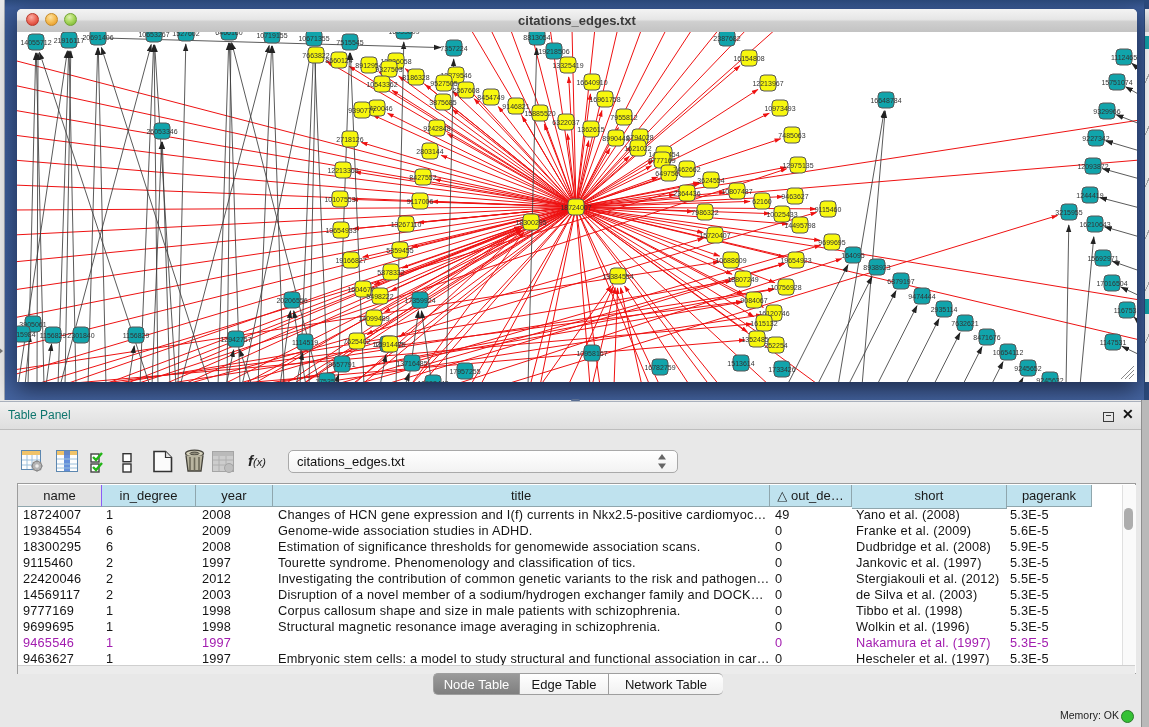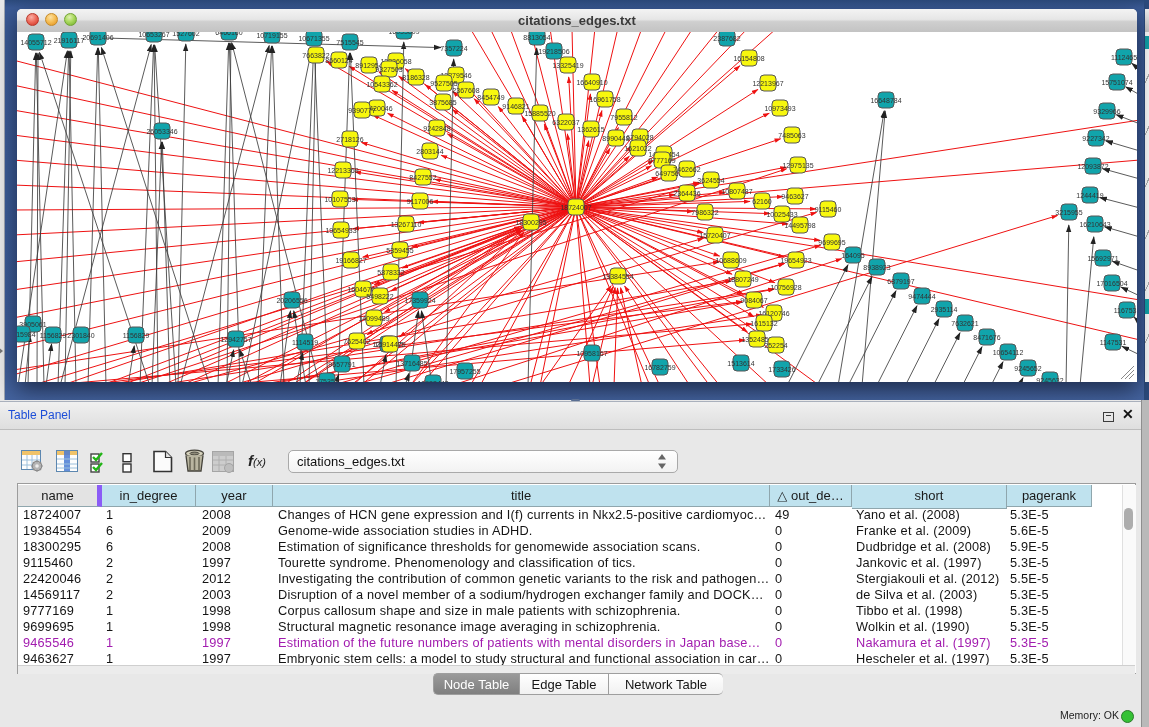--- a/index.html
+++ b/index.html
@@ -546,21 +546,21 @@
         </g>
       </svg>
   </div>
 </div>
 
 <div class="abs" style="left:0;top:400px;width:1149px;height:327px;background:#e8e8e8;"></div>
 
 <div class="abs" style="left:571px;top:399px;width:9px;height:5px;background:#5a6f93;border-radius:2px;"></div>
 
 <div class="abs" style="left:0;top:401px;width:1149px;height:29px;background:linear-gradient(#f0f0f0,#dedede);border-top:1px solid #a9b0bc;border-bottom:1px solid #bdbdbd;box-sizing:border-box;"></div>
-<div class="abs" style="left:8px;top:408px;font-size:12px;color:#1d4ed8;">Table Panel</div>
+<div class="abs" style="left:8px;top:408px;font-size:12px;color:#0f766e;">Table Panel</div>
 
 <div class="abs" style="left:1103px;top:412px;width:11px;height:10px;border:1.5px solid #3c3c3c;box-sizing:border-box;"></div>
 <div class="abs" style="left:1106px;top:415px;width:5px;height:4px;border-top:1.5px solid #3c3c3c;"></div>
 
 <div class="abs" style="left:1122px;top:406px;width:18px;height:18px;font-size:14px;font-weight:bold;color:#111;">✕</div>
 
 <div class="abs" style="left:21px;top:450px;width:22px;height:22px;">
  <svg width="22" height="22">
   <rect x="0.5" y="0.5" width="19" height="19" fill="#fdfdfd" stroke="#5c87b0"></rect>
   <rect x="1" y="1" width="18" height="4" fill="#f0c36a"></rect>
@@ -626,21 +626,21 @@
 <div class="abs" style="left:288px;top:450px;width:390px;height:23px;background:linear-gradient(#ffffff,#f2f2f2);border:1px solid #a9a9a9;border-radius:5px;box-sizing:border-box;"></div>
 <div class="abs" style="left:297px;top:454px;font-size:13px;color:#111;">citations_edges.txt</div>
 <div class="abs" style="left:657px;top:453px;width:10px;height:18px;">
  <svg width="10" height="18">
   <path d="M5 1 L9 6.4 L1 6.4 z" fill="#666"></path>
   <path d="M5 16 L9 10.6 L1 10.6 z" fill="#666"></path>
  </svg>
 </div>
 
 <div class="abs" style="left:17px;top:483px;width:1119px;height:191px;background:#fff;border:1px solid #9c9c9c;box-sizing:border-box;"></div>
-<div class="abs" style="left:18px;top:485px;width:84px;height:22px;background:#e3e3e3;border-right:5px solid #8b5cf6;border-bottom:1px solid #8fa6ad;box-sizing:border-box;font-size:13px;color:#1a1a1a;text-align:center;line-height:22px;">name</div>
+<div class="abs" style="left:18px;top:485px;width:84px;height:22px;background:#e3e3e3;border-right:1px solid #8b5cf6;border-bottom:1px solid #8fa6ad;box-sizing:border-box;font-size:13px;color:#1a1a1a;text-align:center;line-height:22px;">name</div>
 <div class="abs" style="left:102px;top:485px;width:94px;height:22px;background:#bfe2ee;border-right:1px solid #8fa6ad;border-bottom:1px solid #8fa6ad;box-sizing:border-box;font-size:13px;color:#1a1a1a;text-align:center;line-height:22px;">in_degree</div>
 <div class="abs" style="left:196px;top:485px;width:77px;height:22px;background:#bfe2ee;border-right:1px solid #8fa6ad;border-bottom:1px solid #8fa6ad;box-sizing:border-box;font-size:13px;color:#1a1a1a;text-align:center;line-height:22px;">year</div>
 <div class="abs" style="left:273px;top:485px;width:497px;height:22px;background:#bfe2ee;border-right:1px solid #8fa6ad;border-bottom:1px solid #8fa6ad;box-sizing:border-box;font-size:13px;color:#1a1a1a;text-align:center;line-height:22px;">title</div>
 <div class="abs" style="left:770px;top:485px;width:82px;height:22px;background:#bfe2ee;border-right:1px solid #8fa6ad;border-bottom:1px solid #8fa6ad;box-sizing:border-box;font-size:13px;color:#1a1a1a;text-align:center;line-height:22px;">△ out_de…</div>
 <div class="abs" style="left:852px;top:485px;width:155px;height:24px;background:#bfe2ee;border-right:1px solid #8fa6ad;border-bottom:1px solid #8fa6ad;box-sizing:border-box;font-size:13px;color:#1a1a1a;text-align:center;line-height:22px;">short</div>
 <div class="abs" style="left:1007px;top:485px;width:85px;height:22px;background:#bfe2ee;border-right:1px solid #8fa6ad;border-bottom:1px solid #8fa6ad;box-sizing:border-box;font-size:13px;color:#1a1a1a;text-align:center;line-height:22px;">pagerank</div>
 <div class="abs" style="left:17px;top:507px;width:1105px;height:16px;font-size:12.75px;letter-spacing:0.2px;color:#141414;line-height:16px;overflow:hidden;">
     <span class="abs" style="left:6px;top:0;white-space:nowrap;">18724007</span>
     <span class="abs" style="left:89px;top:0;white-space:nowrap;">1</span>
     <span class="abs" style="left:185px;top:0;white-space:nowrap;">2008</span>
@@ -702,28 +702,27 @@
     <span class="abs" style="left:758px;top:0;white-space:nowrap;">0</span>
     <span class="abs" style="left:839px;top:0;white-space:nowrap;">Tibbo et al. (1998)</span>
     <span class="abs" style="left:993px;top:0;white-space:nowrap;">5.3E-5</span>
   </div>
 <div class="abs" style="left:17px;top:619px;width:1105px;height:16px;font-size:12.75px;letter-spacing:0.2px;color:#141414;line-height:16px;overflow:hidden;">
     <span class="abs" style="left:6px;top:0;white-space:nowrap;">9699695</span>
     <span class="abs" style="left:89px;top:0;white-space:nowrap;">1</span>
     <span class="abs" style="left:185px;top:0;white-space:nowrap;">1998</span>
     <span class="abs" style="left:261px;top:0;white-space:nowrap;">Structural magnetic resonance image averaging in schizophrenia.</span>
     <span class="abs" style="left:758px;top:0;white-space:nowrap;">0</span>
-    <span class="abs" style="left:839px;top:0;white-space:nowrap;">Wolkin et al. (1990)</span>
+    <span class="abs" style="left:839px;top:0;white-space:nowrap;">Wolkin et al. (1996)</span>
     <span class="abs" style="left:993px;top:0;white-space:nowrap;">5.3E-5</span>
   </div>
 <div class="abs" style="left:17px;top:635px;width:1105px;height:16px;font-size:12.75px;letter-spacing:0.2px;color:#a21caf;line-height:16px;overflow:hidden;">
     <span class="abs" style="left:6px;top:0;white-space:nowrap;">9465546</span>
     <span class="abs" style="left:89px;top:0;white-space:nowrap;">1</span>
     <span class="abs" style="left:185px;top:0;white-space:nowrap;">1997</span>
-    <span class="abs" style="left:261px;top:0;white-space:nowrap;">Estimation of the future numbers of patients with mental disorders in Japan base…</span>
     <span class="abs" style="left:758px;top:0;white-space:nowrap;">0</span>
     <span class="abs" style="left:839px;top:0;white-space:nowrap;">Nakamura et al. (1997)</span>
     <span class="abs" style="left:993px;top:0;white-space:nowrap;">5.3E-5</span>
   </div>
 <div class="abs" style="left:17px;top:651px;width:1105px;height:16px;font-size:12.75px;letter-spacing:0.2px;color:#141414;line-height:16px;overflow:hidden;">
     <span class="abs" style="left:6px;top:0;white-space:nowrap;">9463627</span>
     <span class="abs" style="left:89px;top:0;white-space:nowrap;">1</span>
     <span class="abs" style="left:185px;top:0;white-space:nowrap;">1997</span>
     <span class="abs" style="left:261px;top:0;white-space:nowrap;">Embryonic stem cells: a model to study structural and functional association in car…</span>
     <span class="abs" style="left:758px;top:0;white-space:nowrap;">0</span>

